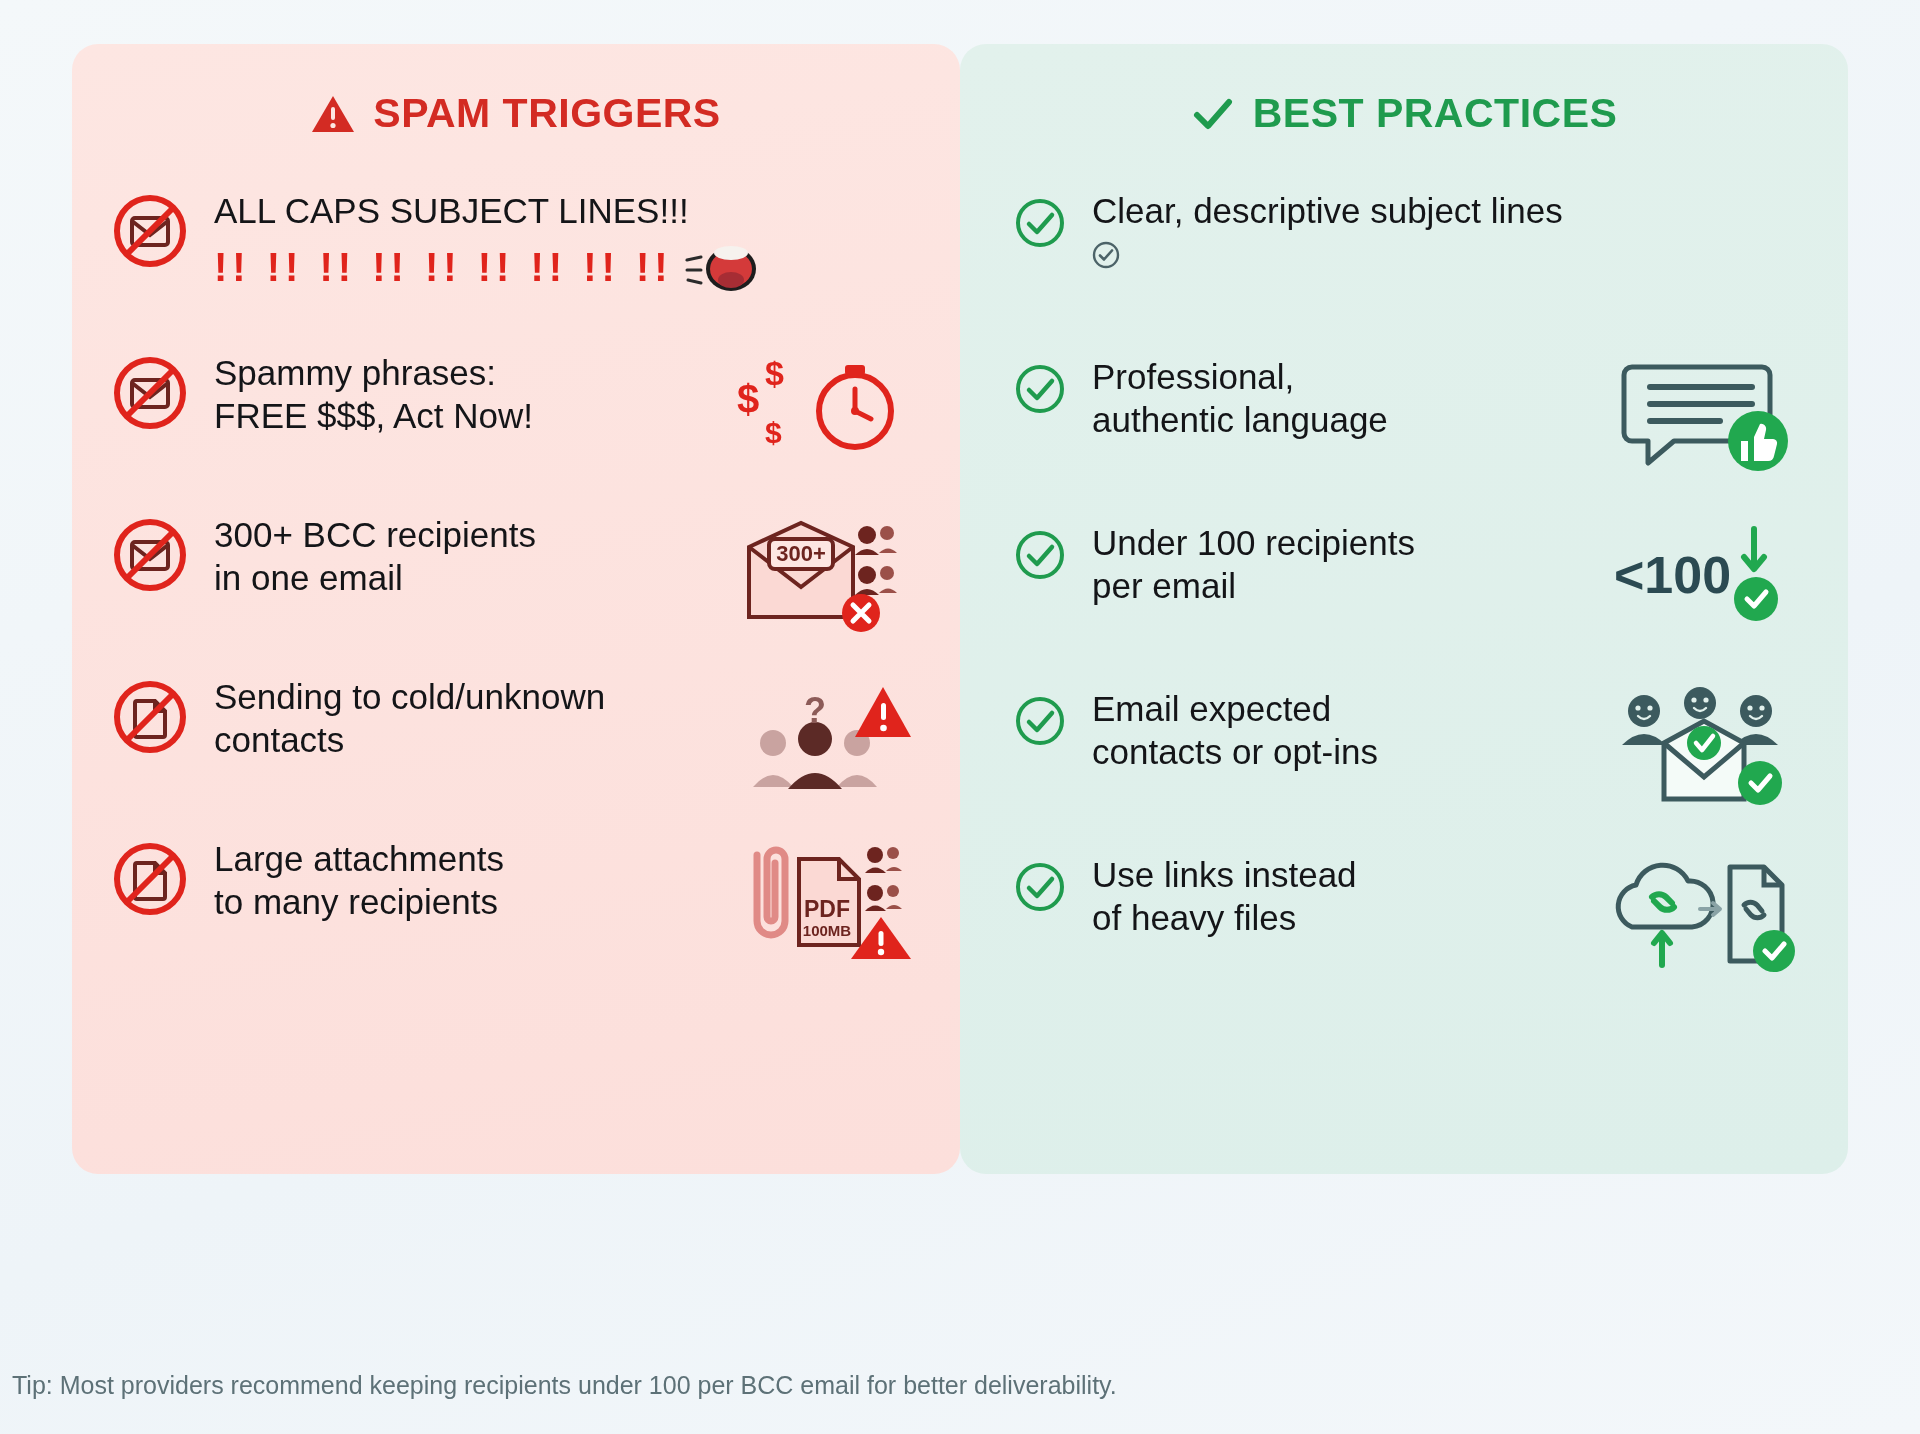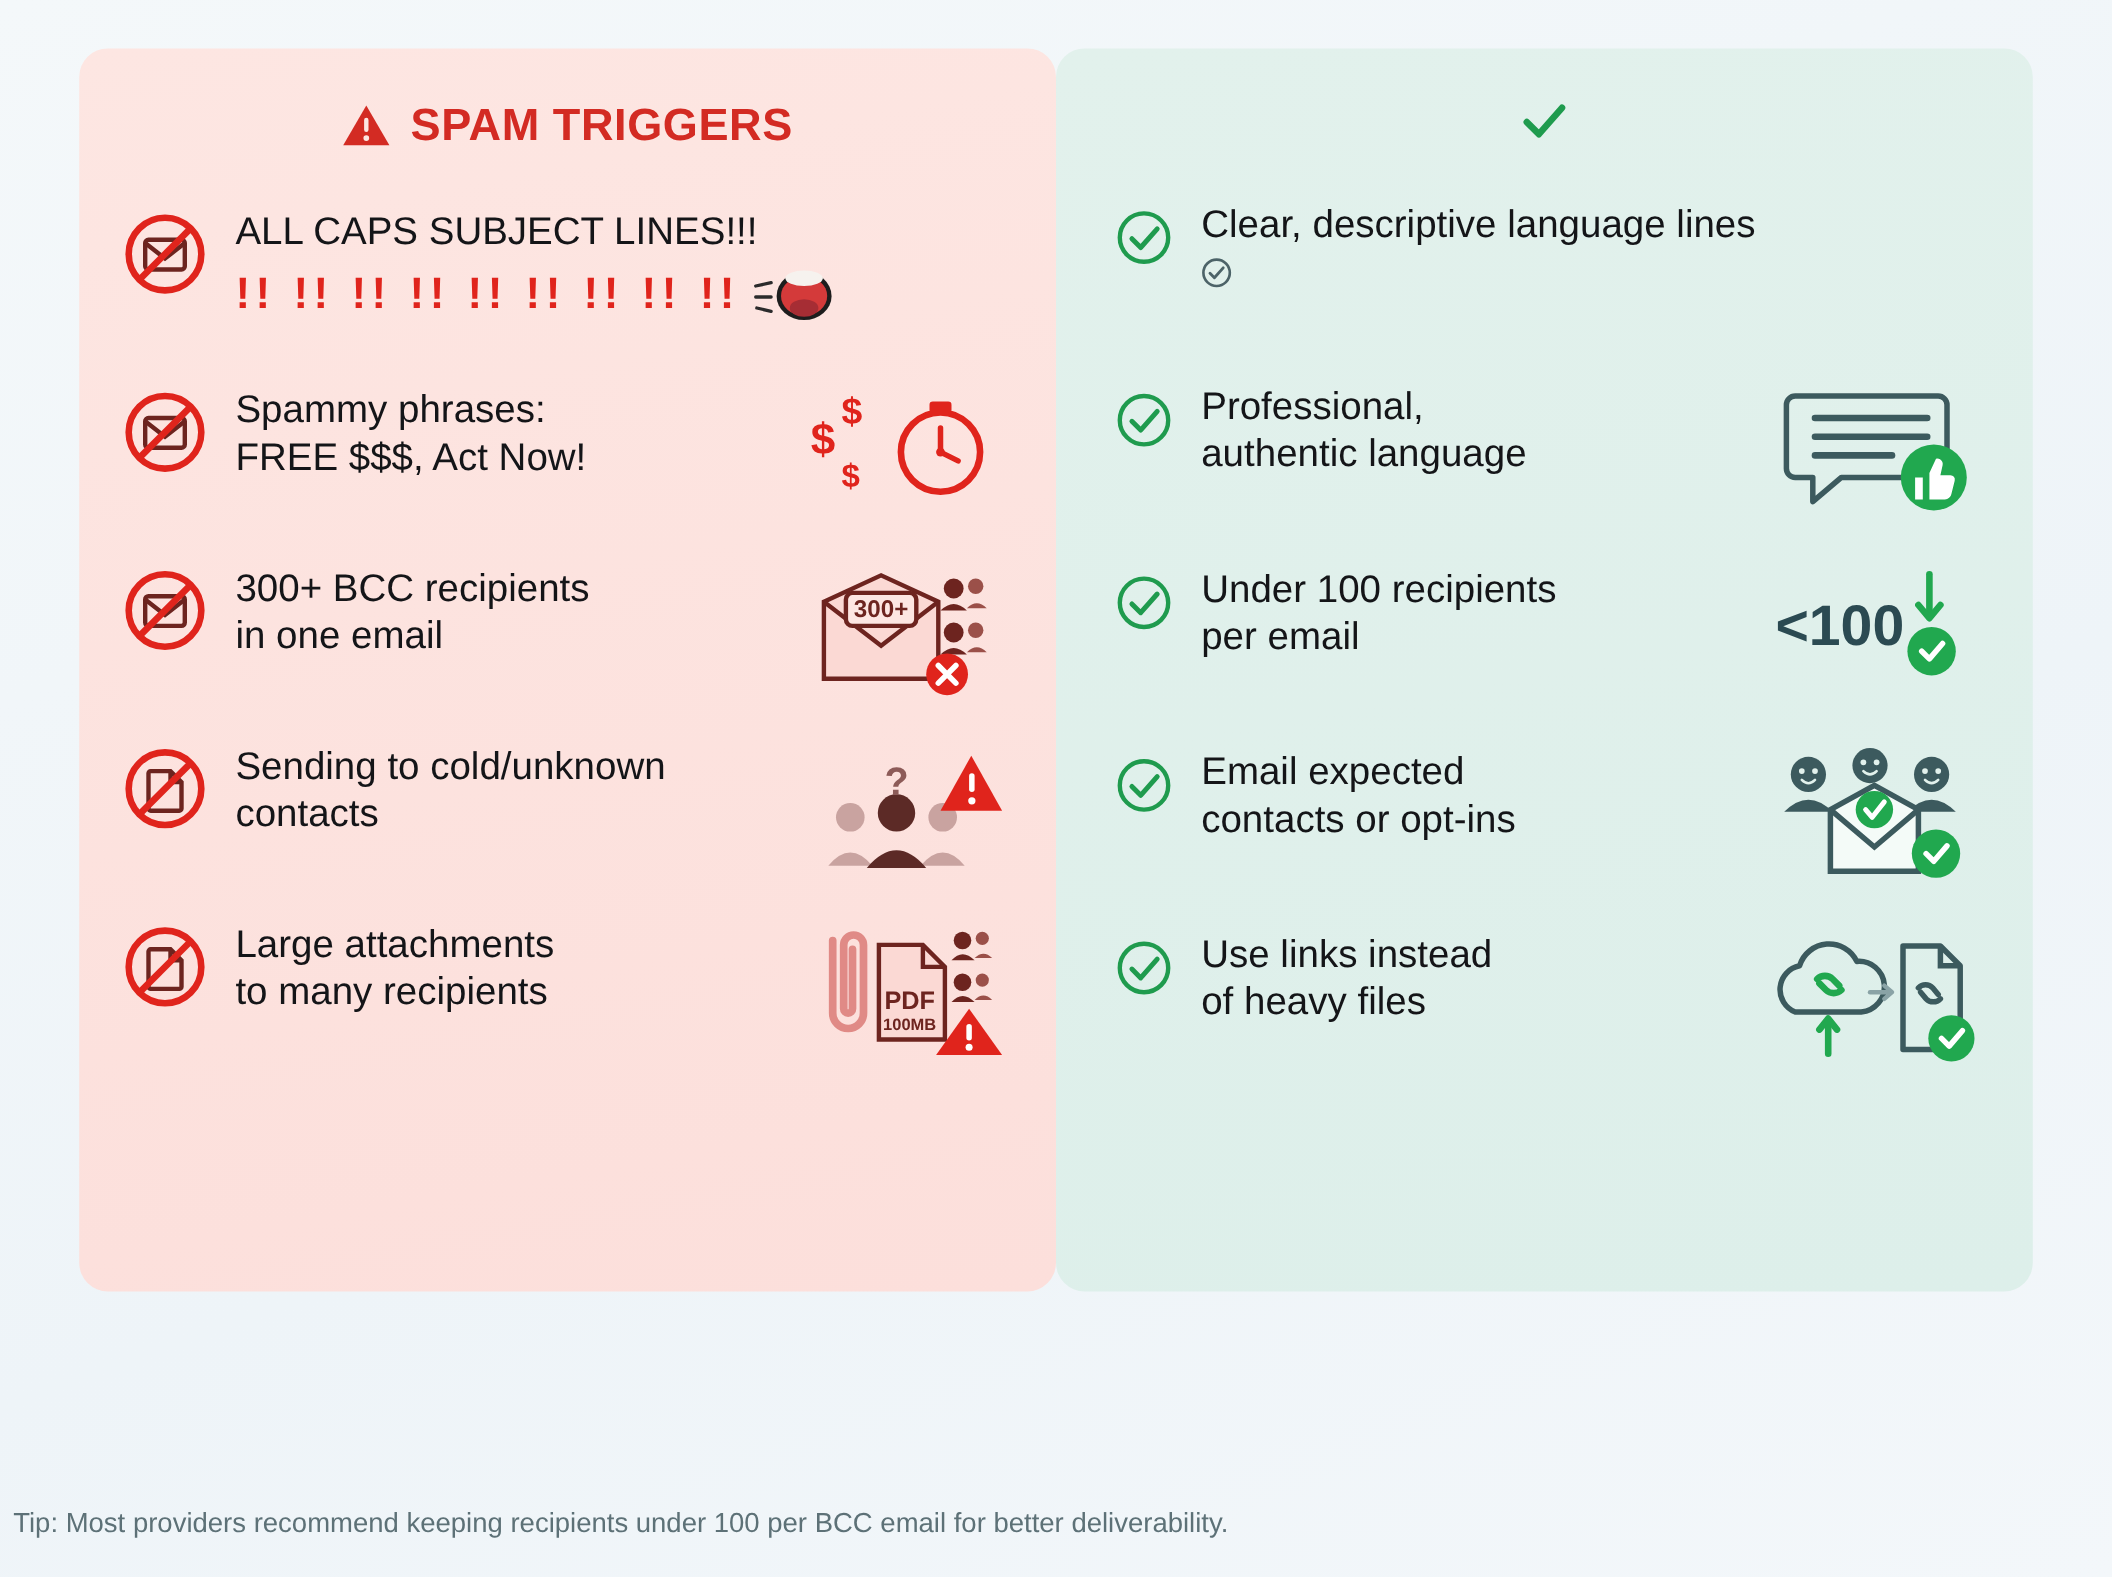--- a/index.html
+++ b/index.html
@@ -277,33 +277,34 @@
       </div>
     </section>
 
     <section class="panel panel-good">
       <div class="panel-head">
         <span>
           <svg width="44" height="40" viewBox="0 0 44 40">
             <path d="M6 21 L17 32 L38 8" fill="none" stroke="#1f9b4e" stroke-width="6" stroke-linecap="round" stroke-linejoin="round"></path>
           </svg>
         </span>
+        <span class="htxt">BEST PRACTICES</span>
       </div>
 
       <div class="items">
 
         <div class="item good">
           <span class="bullet-icon">
             <svg width="52" height="52" viewBox="0 0 52 52">
               <circle cx="26" cy="26" r="22" fill="none" stroke="#1f9b4e" stroke-width="4"></circle>
               <path d="M15 27 L23 35 L38 18" fill="none" stroke="#1f9b4e" stroke-width="4.5" stroke-linecap="round" stroke-linejoin="round"></path>
             </svg>
           </span>
           <div class="item-body">
-            <div class="item-text">Clear, descriptive language lines</div>
+            <div class="item-text">Clear, descriptive subject lines</div>
             <div class="item-sub">
               <span>
                 <svg width="28" height="28" viewBox="0 0 28 28">
                   <circle cx="14" cy="14" r="12" fill="none" stroke="#4c6368" stroke-width="2.4"></circle>
                   <path d="M8 14.5 L12 18.5 L20 9.5" fill="none" stroke="#4c6368" stroke-width="2.6" stroke-linecap="round" stroke-linejoin="round"></path>
                 </svg>
               </span>
             </div>
           </div>
         </div>

